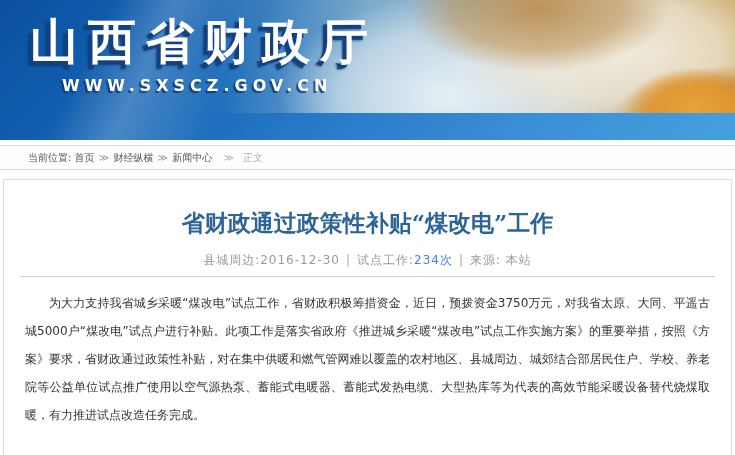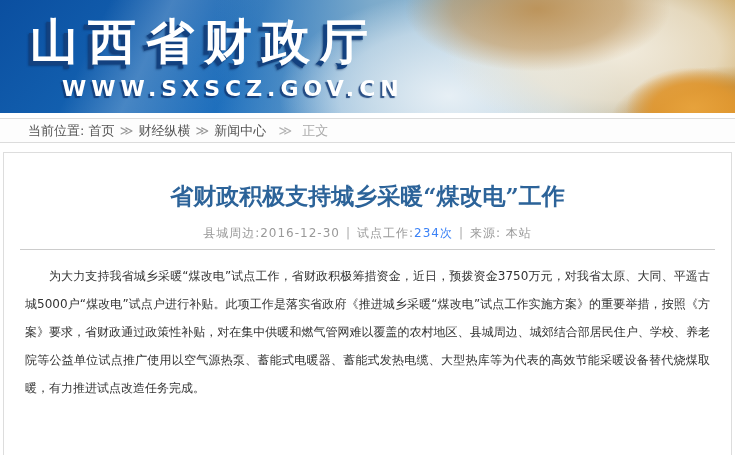--- a/index.html
+++ b/index.html
@@ -6,21 +6,21 @@
   html, body {
     width: 735px; height: 455px;
     background: #ffffff;
     overflow: hidden;
     font-family: "DejaVu Sans", "Liberation Sans", sans-serif;
   }
 
   
   .site-header {
     position: relative;
-    width: 735px; height: 113px;
+    width: 735px; height: 140px;
     overflow: hidden;
     background: linear-gradient(135deg, #0b4fa0 0%, #1565b4 28%, #2b7ecb 55%, #3e93d8 80%, #44a0de 100%);
   }
   
   .header-sheen {
     position: absolute; inset: 0;
     background: linear-gradient(115deg, rgba(255,255,255,0) 14%, rgba(255,255,255,0.22) 22%, rgba(255,255,255,0) 34%);
   }
   
   .header-photo {
@@ -38,37 +38,37 @@
     position: absolute; left: 30px; top: 10px;
     font-size: 48px; font-weight: bold;
     letter-spacing: 10px;
     color: #ffffff;
     text-shadow: -4px 4px 0 #13417f, -5px 5px 2px rgba(10,40,90,0.55);
     font-family: "DejaVu Sans", sans-serif;
     white-space: nowrap;
   }
   .site-url {
     position: absolute; left: 62px; top: 76px;
-    font-size: 22px; font-weight: bold;
+    font-size: 16px; font-weight: bold;
     letter-spacing: 5px;
     color: #ffffff;
     text-shadow: -2px 2px 1px rgba(15,55,115,0.85);
     white-space: nowrap;
   }
 
   
   .breadcrumb-bar {
     margin-top: 5px;
     width: 735px; height: 25px;
     line-height: 23px;
     background: #fdfdfd;
     border-top: 1px solid #dcdcdc;
     border-bottom: 1px solid #dcdcdc;
     padding-left: 28px;
-    font-size: 13px;
+    font-size: 10px;
     color: #555555;
     white-space: nowrap;
   }
   .breadcrumb-bar .crumb { color: #555555; cursor: pointer; text-decoration: none; }
   .breadcrumb-bar .sep { color: #999999; margin: 0 1px; }
   .breadcrumb-bar .sep-last { color: #b3b3b3; margin: 0 6px 0 8px; }
   .breadcrumb-bar .current { color: #aaaaaa; }
 
   
   .content-box {
@@ -124,21 +124,21 @@
   <span class="sep">≫</span>
   <span class="crumb">财经纵横</span>
   <span class="sep">≫</span>
   <span class="crumb">新闻中心</span>
   <span class="sep sep-last">≫</span>
   <span class="current">正文</span>
 </div>
 
 <div class="content-box">
 
-  <h1 class="article-title">省财政积极支持城乡采暖“煤改电”工作</h1>
+  <h1 class="article-title">省财政通过政策性补贴“煤改电”工作</h1>
 
   <div class="article-meta">
     <span>县城周边:</span><span>2016-12-30</span><span class="pipe">|</span><span>试点工作:</span><span class="views-count">234次</span><span class="pipe">|</span><span>来源:</span>&nbsp;<span>本站</span>
   </div>
 
   <hr class="meta-divider">
 
   <div class="article-body">
     <p>为大力支持我省城乡采暖“煤改电”试点工作，省财政积极筹措资金，近日，预拨资金3750万元，对我省太原、大同、平遥古城5000户“煤改电”试点户进行补贴。此项工作是落实省政府《推进城乡采暖“煤改电”试点工作实施方案》的重要举措，按照《方案》要求，省财政通过政策性补贴，对在集中供暖和燃气管网难以覆盖的农村地区、县城周边、城郊结合部居民住户、学校、养老院等公益单位试点推广使用以空气源热泵、蓄能式电暖器、蓄能式发热电缆、大型热库等为代表的高效节能采暖设备替代烧煤取暖，有力推进试点改造任务完成。</p>
   </div>

